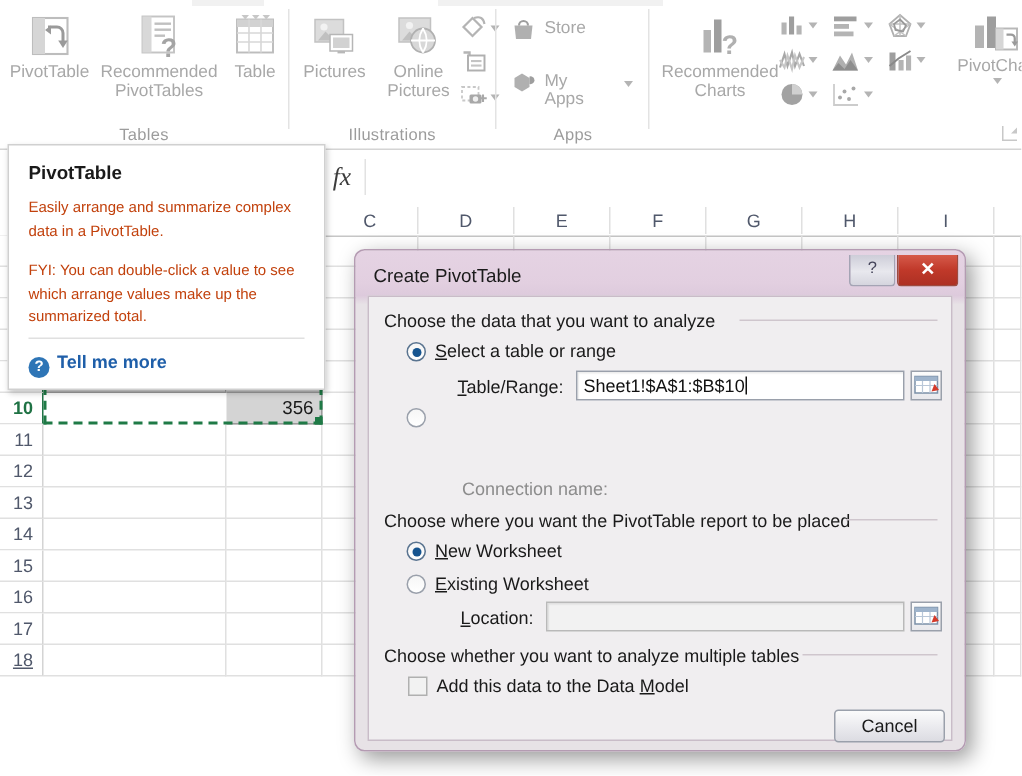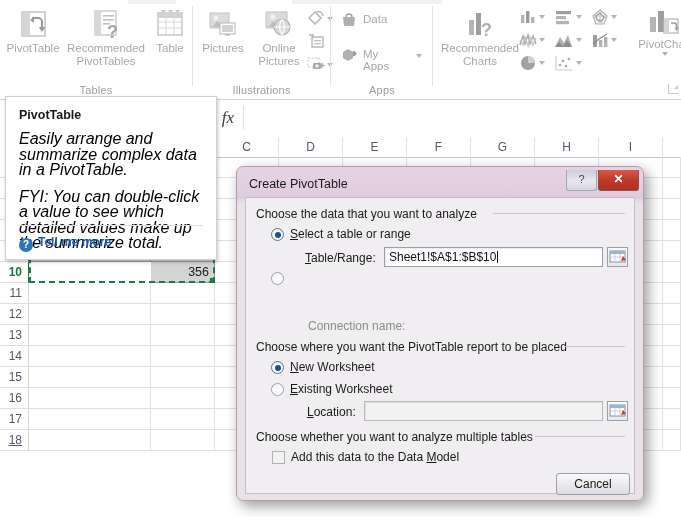--- a/index.html
+++ b/index.html
@@ -95,21 +95,21 @@
   .anchor{position:absolute;width:5px;height:5px;background:#1f7a46;}
 
   
   #tooltip{
     position:absolute;left:5px;top:96px;width:212px;height:164px;
     background:#fff;border:1px solid #d0d0d0;
     box-shadow:1px 2px 4px rgba(0,0,0,.22);
     box-sizing:border-box;padding:11px 13px 0 13px;z-index:40;
   }
   #tt-title{font-size:12.5px;font-weight:bold;color:#1a1a1a;margin-bottom:9px;}
-  .tt-body{font-size:16px;color:#000000;line-height:15.5px;font-style:italic;}
+  .tt-body{font-size:10px;color:#c2410c;line-height:15.5px;}
   #tt-fyi{margin-top:11px;}
   #tt-divider{position:absolute;left:13px;right:13px;bottom:33px;height:1px;background:#e0e0e0;}
   #tt-more{
     position:absolute;left:13px;bottom:7px;font-size:12px;
     color:#1f5fa9;font-weight:bold;
   }
   #tt-icon{
     display:inline-block;width:14px;height:14px;border-radius:50%;
     background:#2e75b6;color:#fff;font-size:10px;font-weight:bold;
     text-align:center;line-height:14px;vertical-align:-2px;margin-right:5px;
@@ -289,21 +289,21 @@
     <div class="rb-grouplabel">Illustrations</div>
   </div>
   <div class="rb-sep" style="left:330px;"></div>
 
   <div class="rb-group" style="left:332px;width:100px;">
     <div class="rb-smallbtn" style="left:8px;top:10px;">
       <svg style="position:absolute;left:0;top:0;" width="18" height="16" viewBox="0 0 18 16">
         <path d="M3 5 h12 l-1 9 h-10 z" fill="#b0b0b0"></path>
         <path d="M6 5 a3 3 0 0 1 6 0" fill="none" stroke="#9e9e9e" stroke-width="1.4"></path>
       </svg>
-      <span style="position:absolute;left:23px;top:1px;">Data</span>
+      <span style="position:absolute;left:23px;top:1px;">Store</span>
     </div>
     <div class="rb-smallbtn" style="left:8px;top:45px;">
       <svg style="position:absolute;left:0;top:0;" width="18" height="16" viewBox="0 0 18 16">
         <path d="M3 5 l5 -3 l5 3 v6 l-5 3 l-5 -3 z" fill="#b0b0b0"></path>
         <path d="M13 4 a2.6 2.6 0 1 1 0 5" fill="#9e9e9e"></path>
       </svg>
       <span style="position:absolute;left:23px;top:1px;">My Apps</span>
       <span class="caret" style="position:absolute;left:76px;top:7px;"></span>
     </div>
     <div class="rb-grouplabel">Apps</div>
@@ -607,21 +607,21 @@
       </div>
     </div>
   <div id="marchframe" style="left: 29px; top: 11px; width: 186px; height: 134px;">
       <div class="anchor" style="right: -2px; bottom: -2px;"></div>
     </div>
 </div>
 
 <div id="tooltip">
   <div id="tt-title">PivotTable</div>
   <div class="tt-body">Easily arrange and summarize complex data in a PivotTable.</div>
-  <div class="tt-body" id="tt-fyi">FYI: You can double-click a value to see which detailed values make up the summarize total.</div>
+  <div class="tt-body" id="tt-fyi">FYI: You can double-click a value to see which arrange values make up the summarized total.</div>
   <div id="tt-divider"></div>
   <div id="tt-more">
     <span id="tt-icon">?</span><span>Tell me more</span>
   </div>
 </div>
 
 <div id="dlgshadow"></div>
 <div id="dialog">
   <div id="dlgtitle">Create PivotTable</div>
   <div id="titlebtns">

